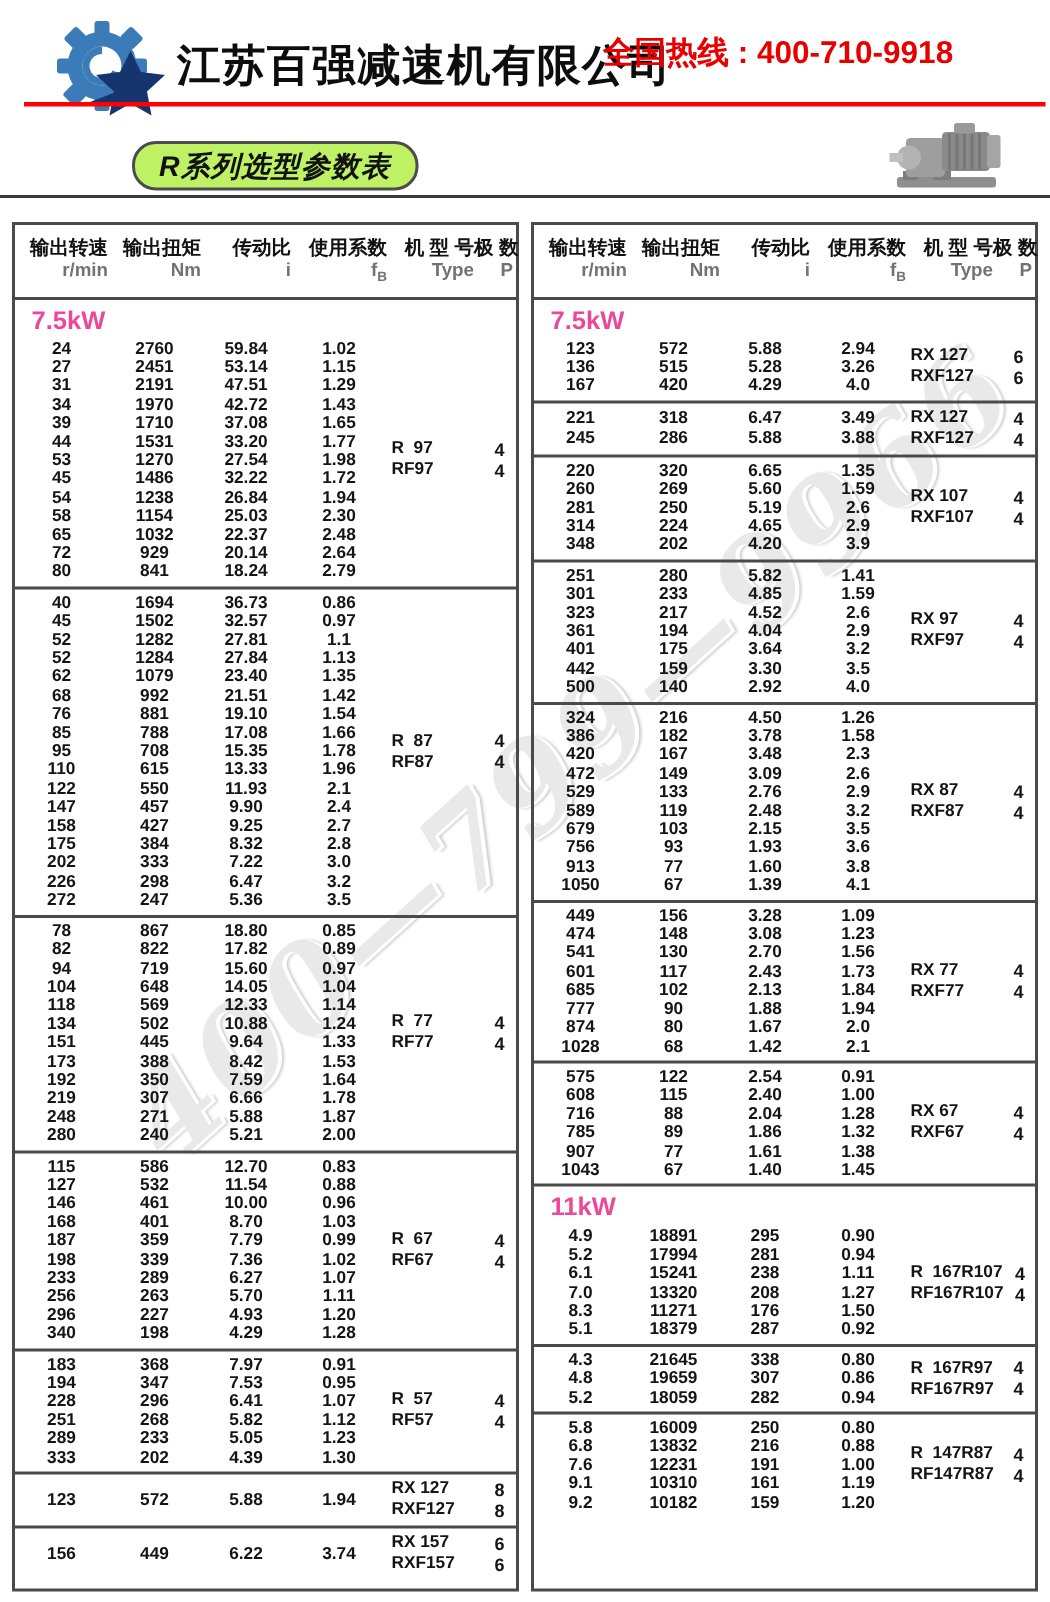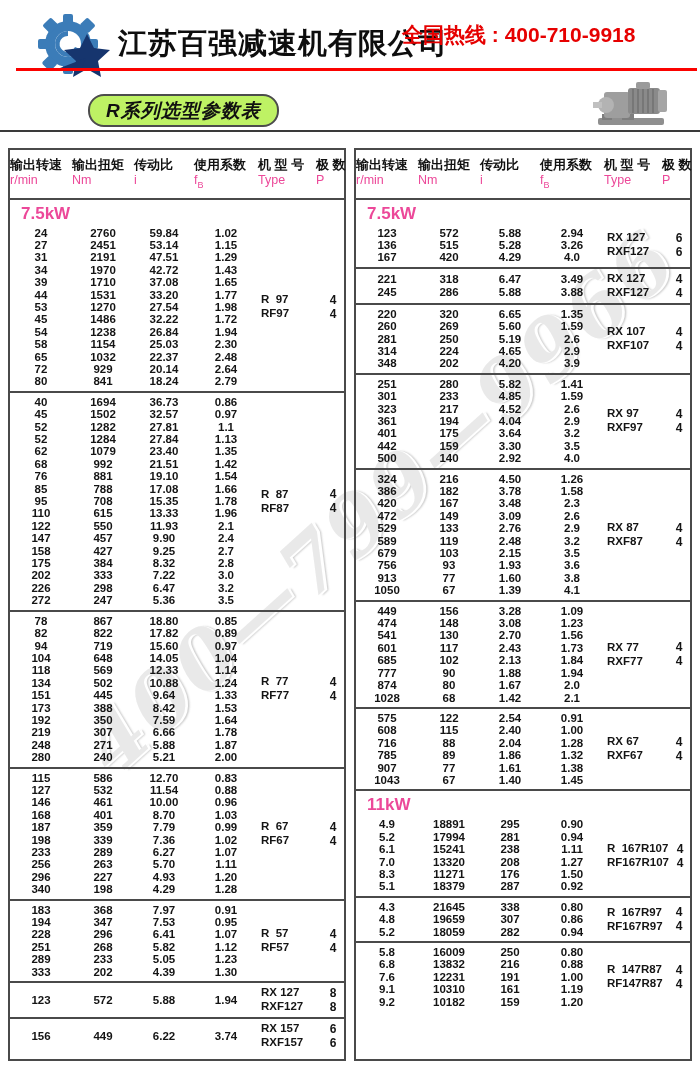--- a/index.html
+++ b/index.html
@@ -22,23 +22,23 @@
     font-family:"DejaVu Serif","Liberation Serif",serif;font-style:italic;font-weight:bold;
     font-size:80px;letter-spacing:4px;color:#e7e7e7;opacity:.9;
     text-shadow:2px 2px 0 #ffffff,3px 3px 2px #c6c6c6;
     transform:rotate(-42deg);pointer-events:none;white-space:nowrap;
   }
   
   .ptable{position:absolute;top:148px;width:338px;height:913px;border:2px solid #4a4a4a;box-sizing:border-box;z-index:1;background:transparent;}
   .ptable.left{left:8px;}
   .ptable.right{left:354px;}
   .thead{display:grid;grid-template-columns:62px 62px 60px 64px 58px 26px;padding:6px 0 5px 0;border-bottom:2px solid #4a4a4a;}
-  .th{text-align:left;}
+  .th{text-align:right;}
   .th .cn{font-size:13px;font-weight:bold;line-height:17px;color:#111;white-space:nowrap;}
-  .th .unit{font-size:12.5px;font-weight:normal;line-height:15px;color:#ec4899;}
+  .th .unit{font-size:12.5px;font-weight:bold;line-height:15px;color:#737373;}
   .th sub{font-size:9px;}
   .power-label{font-size:17px;font-weight:bold;color:#ec4899;padding:4px 0 1px 11px;line-height:19px;}
   .sep-top{border-top:2px solid #4a4a4a;}
   .block{display:flex;align-items:center;padding:3px 0;}
   .rows{width:248px;flex:0 0 auto;}
   .row{display:grid;grid-template-columns:62px 62px 60px 64px;}
   .cell{text-align:center;font-size:11.5px;font-weight:bold;line-height:12.4px;color:#141414;}
   .typecol{flex:1;display:flex;flex-direction:column;justify-content:center;}
   .typeline{display:flex;align-items:center;}
   .tname{flex:1;font-size:11.5px;font-weight:bold;line-height:13.4px;color:#141414;white-space:pre;text-align:left;padding-left:3px;}

